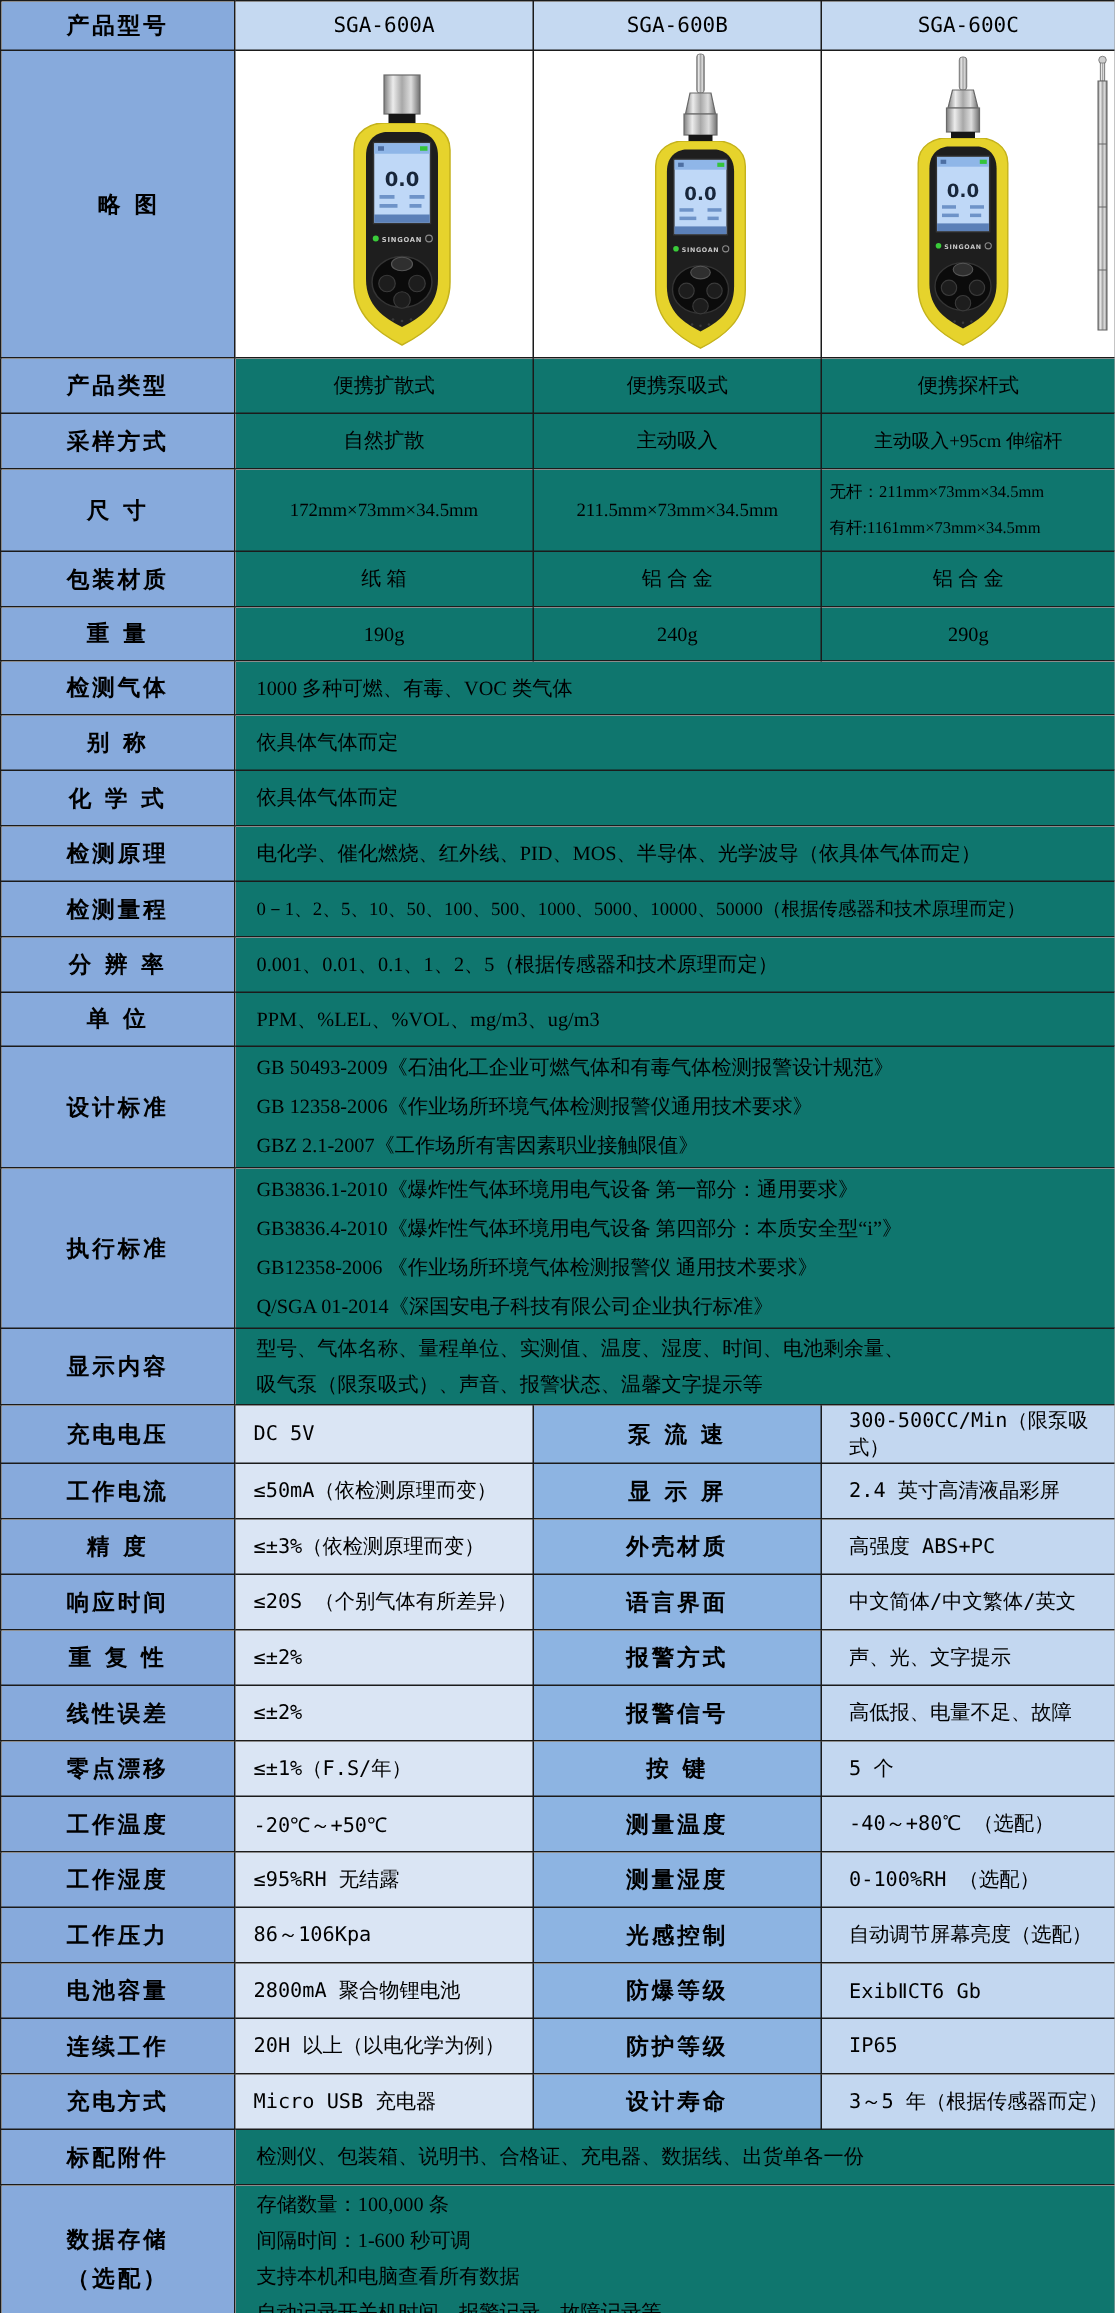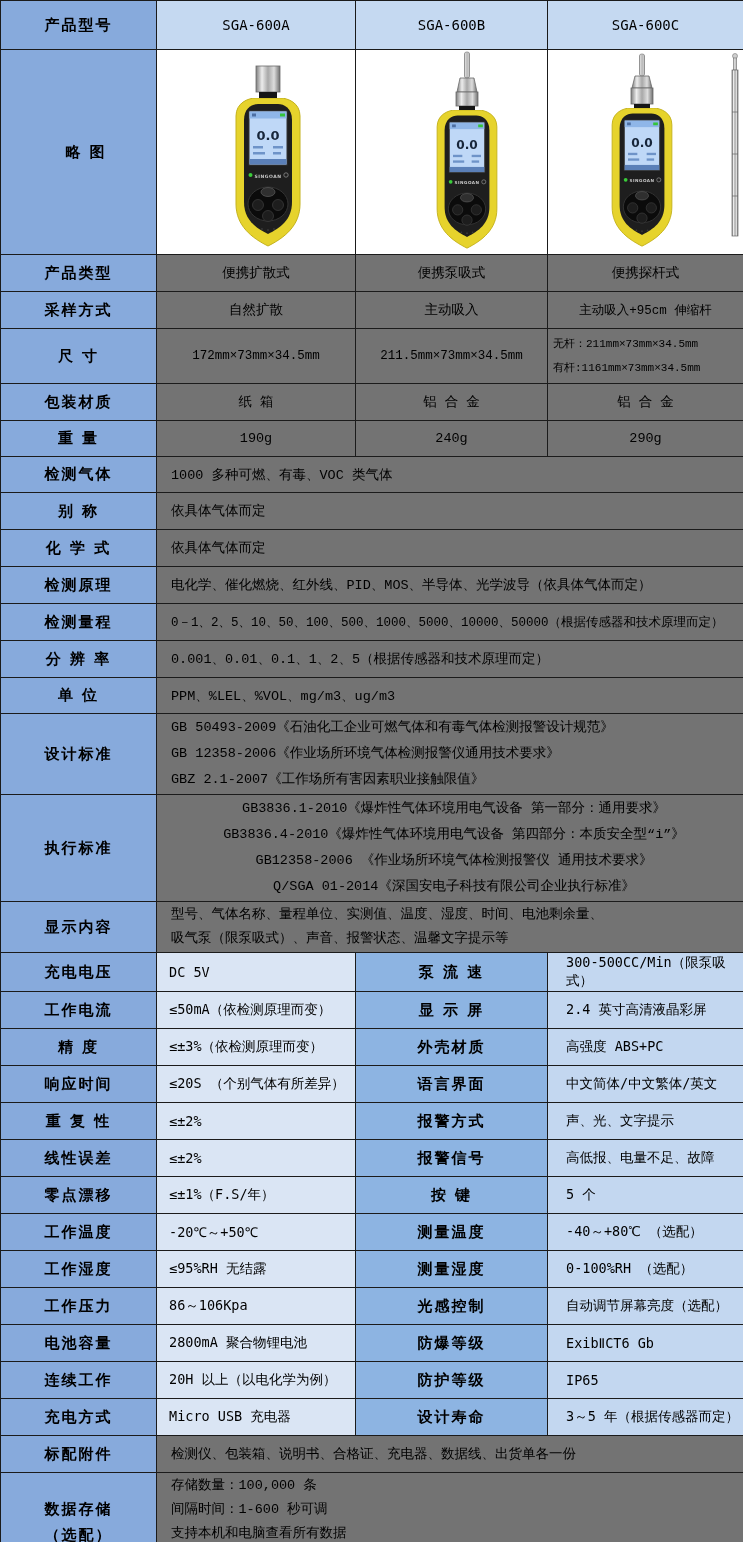--- a/index.html
+++ b/index.html
@@ -22,43 +22,43 @@
   .lbl2{
     background:#8DB4E2;font-weight:bold;font-size:15px;text-align:center;
     letter-spacing:2px;
   }
   
   .model{
     background:#C5D9F1;text-align:center;font-size:14px;
     font-family:"DejaVu Sans Mono","Liberation Mono",monospace;
   }
   .val{
-    background:#737373;font-size:13.5px;
-    font-family:Liberation Mono, monospace;
+    background:#0f766e;font-size:13.5px;
+    font-family:Liberation Serif, serif;
   }
   .center{text-align:center;}
   .pad{padding-left:14px;padding-right:6px;margin-left:29px;}
   .vleft{
     background:#DAE5F4;font-size:13.5px;padding-left:12px;padding-right:4px;
     font-family:"DejaVu Sans Mono","Liberation Mono",monospace;
     margin-top:25px;
   }
   .val2{
     background:#C3D7F0;font-size:13.5px;padding-left:18px;padding-right:4px;
     font-family:"DejaVu Sans Mono","Liberation Mono",monospace;
   }
   .sketch{background:#ffffff;text-align:center;vertical-align:middle;padding:0;}
   .lines div{line-height:26px;}
   .lines-sm div{line-height:24px;}
   .twoLine div{line-height:24px;font-size:11px;text-align:left;padding-left:4px;}
   .stLabel div{line-height:26px;}
   
-  .h33 td{height:49px;} .h203 td{height:203px;padding-left:16px;} .h37 td{height:37px;}
+  .h33 td{height:33px;} .h203 td{height:203px;padding-left:16px;} .h37 td{height:37px;}
   .h55 td{height:55px;} .h36 td{height:36px;} .h80 td{height:80px;}
-  .h100 td{height:100px;text-align:center;} .h50 td{height:50px;} .h98 td{height:98px;}
+  .h100 td{height:100px;} .h50 td{height:50px;} .h98 td{height:98px;}
   svg text{font-family:"DejaVu Sans","Liberation Sans",sans-serif;}
 </style>
 </head>
 <body>
 
 <svg width="0" height="0" style="position:absolute" aria-hidden="true">
   <defs>
     <linearGradient id="metalGrad" x1="0" y1="0" x2="1" y2="0">
       <stop offset="0" stop-color="#7e7e7e"></stop>
         <stop offset="0.25" stop-color="#ececec"></stop>

